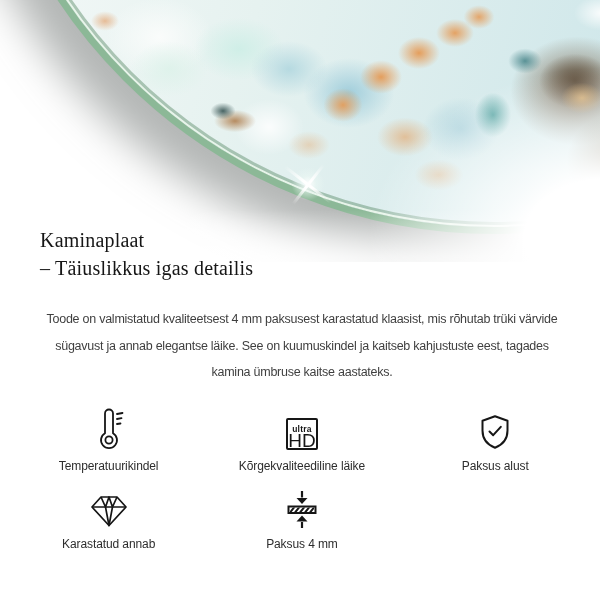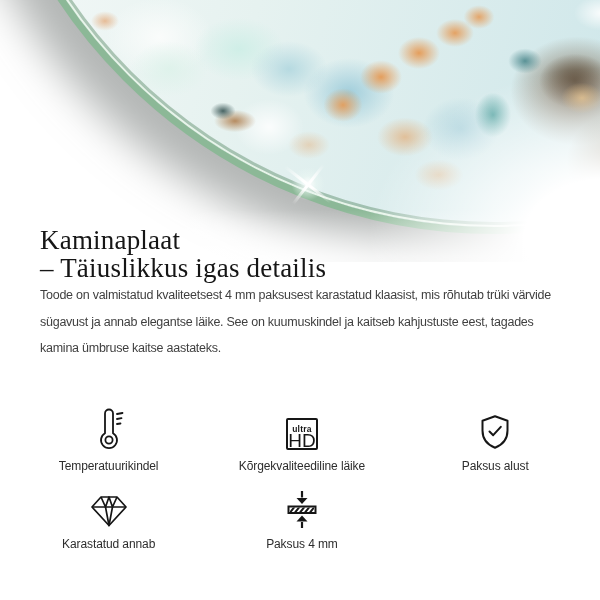--- a/index.html
+++ b/index.html
@@ -67,25 +67,25 @@
     content:"";position:absolute;background:linear-gradient(90deg, rgba(255,255,255,0), #ffffff 42%, #ffffff 58%, rgba(255,255,255,0));
   }
   .sparkle::before{left:-6px;right:-6px;top:21.5px;height:3px;}
   .sparkle::after{top:-2px;bottom:-2px;left:21.5px;width:3px;
     background:linear-gradient(180deg, rgba(255,255,255,0), #ffffff 42%, #ffffff 58%, rgba(255,255,255,0));}
 
   
   .content{position:absolute;left:40px;top:226px;width:524px;}
   h1{
     margin:0;font-family:"Liberation Serif", serif;font-weight:400;
-    font-size:27px;line-height:28px;letter-spacing:0.2px;
+    font-size:20px;line-height:28px;letter-spacing:0.2px;
     color:var(--text-heading,#161616);
   }
   .h-line{display:block;}
-  .desc{}
+  .desc{margin-top:24px;text-align:center;}
   .desc-line{
     font-size:12.5px;line-height:26.5px;letter-spacing:-0.25px;
     color:var(--text-body,#3f3f3f);white-space:nowrap;
   }
 
   
   .features{position:absolute;left:12px;top:406px;width:580px;}
   .feat-row{display:flex;}
   .feat-row.row2{margin-top:14px;}
   .feature{width:193.3px;display:flex;flex-direction:column;align-items:center;}

